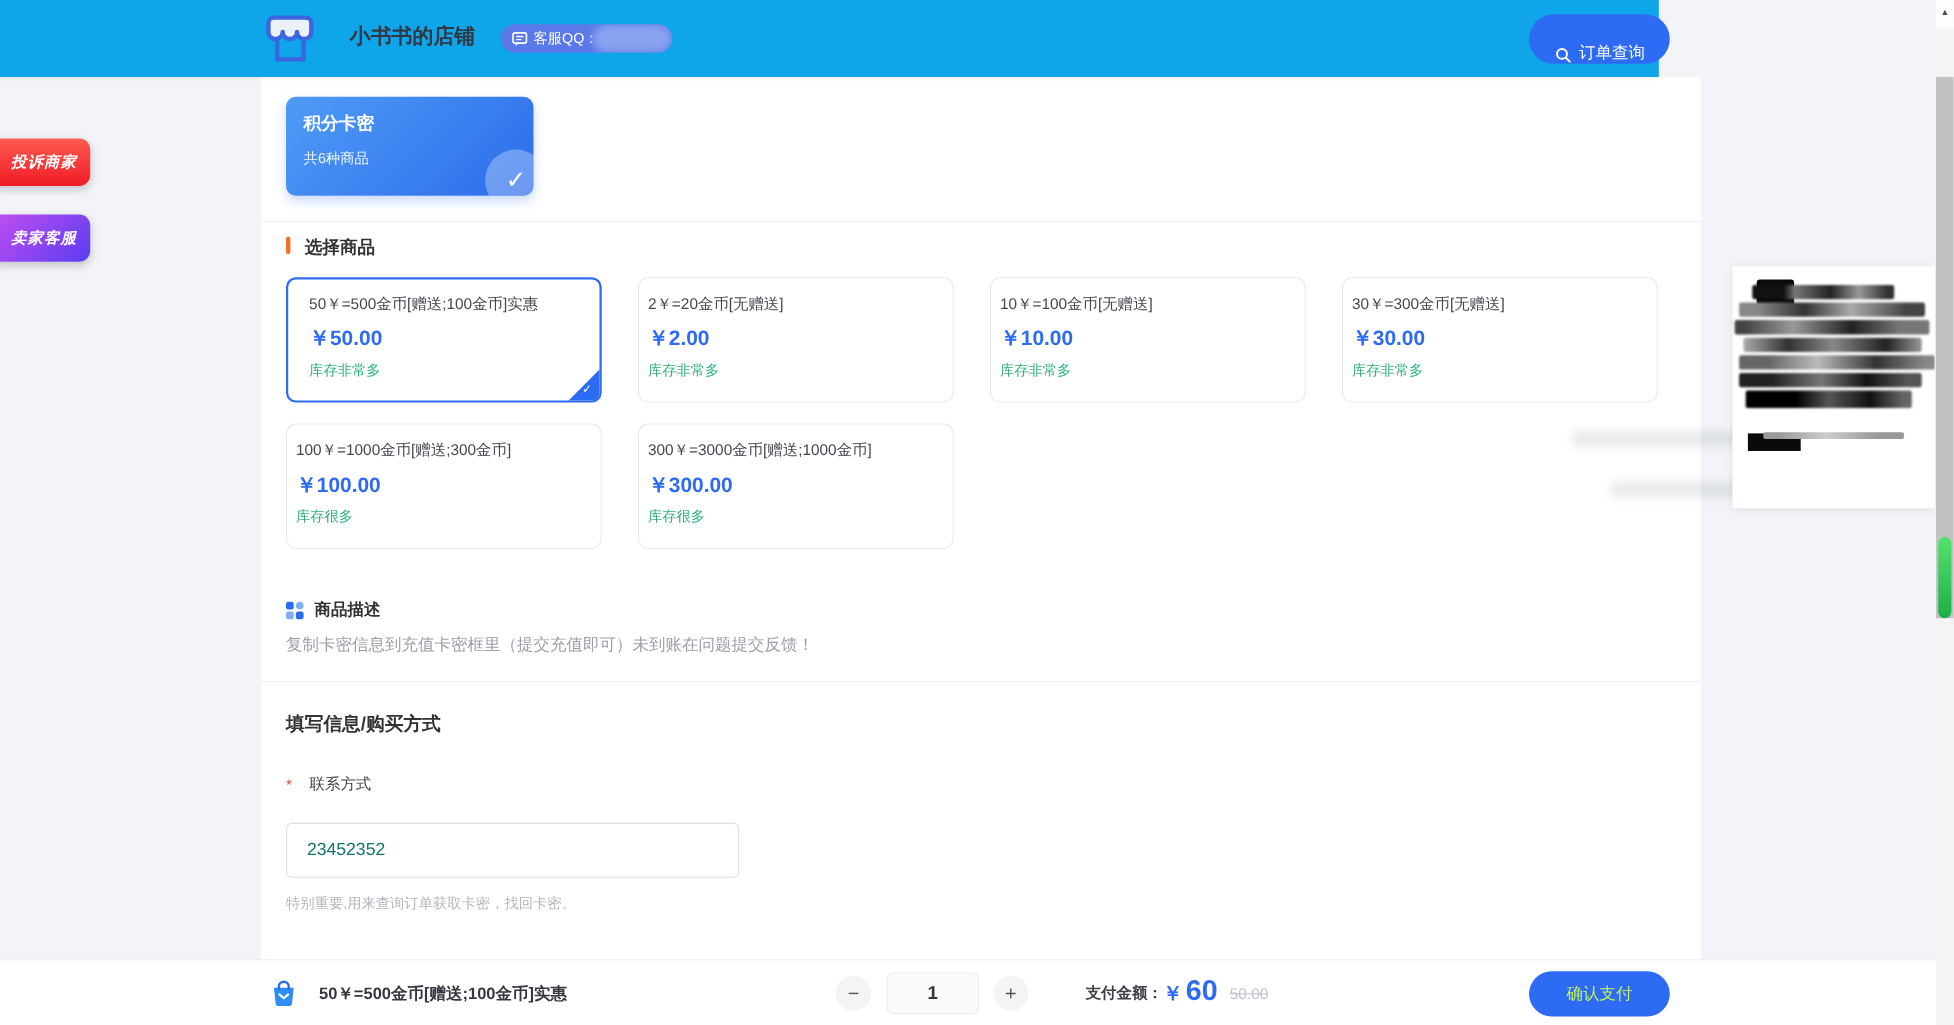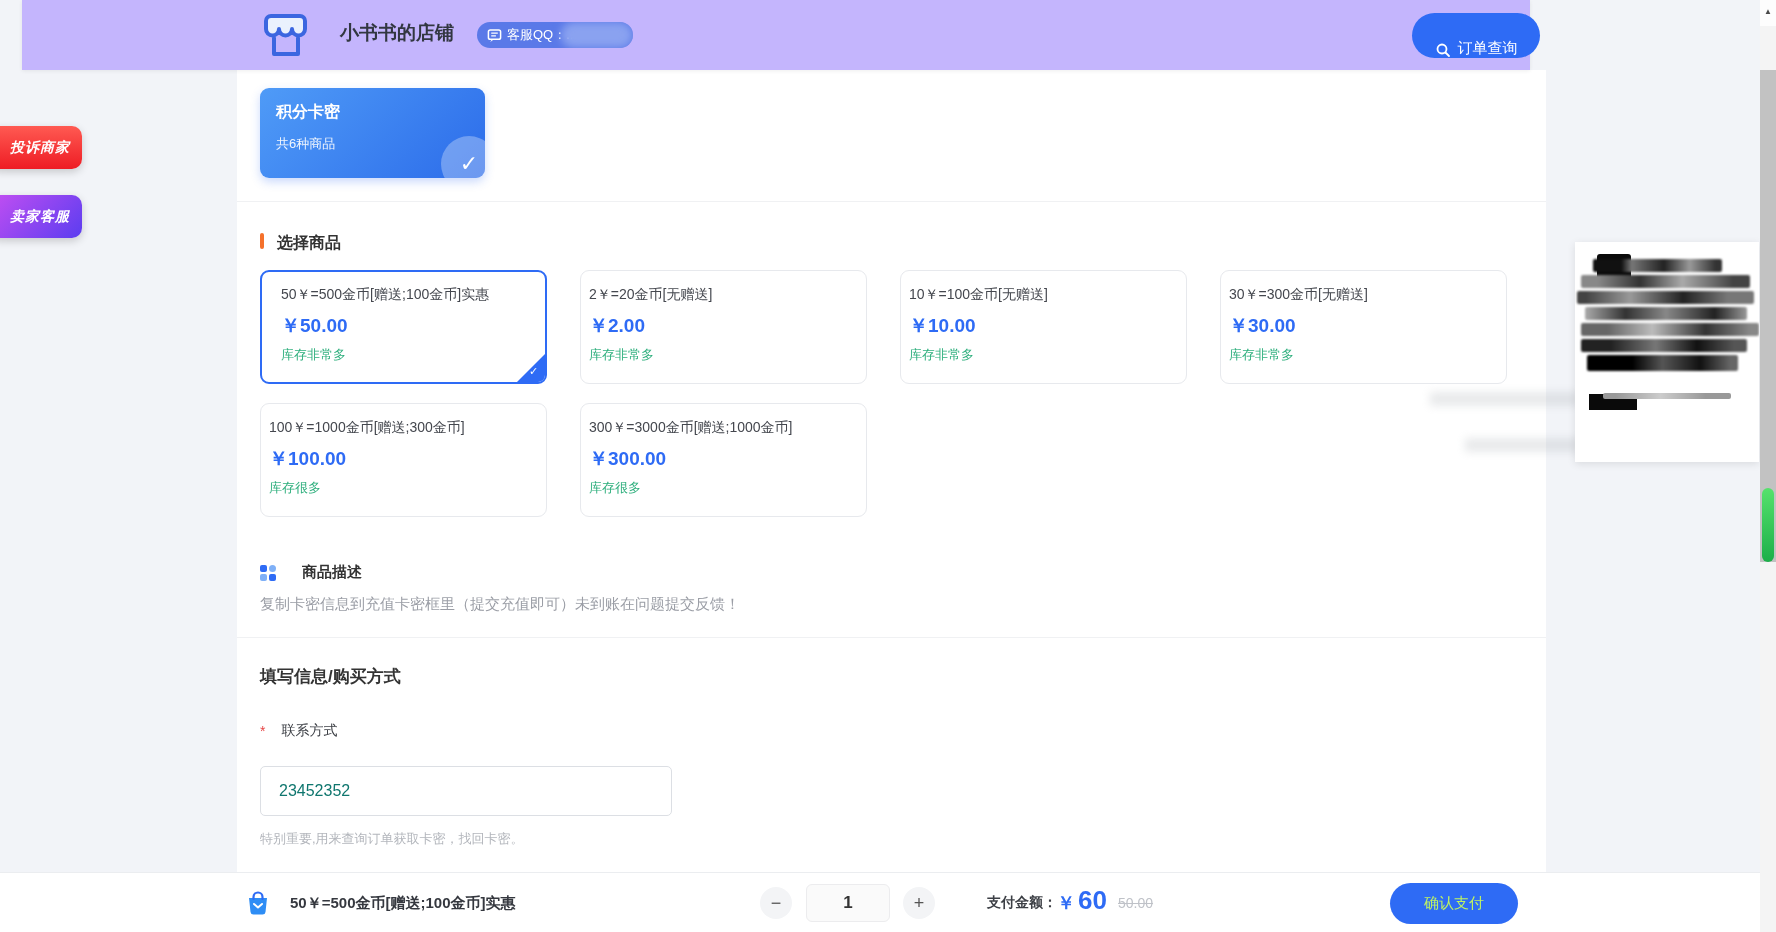--- a/index.html
+++ b/index.html
@@ -1,21 +1,21 @@
 <!DOCTYPE html>
 <html><head>
 <meta charset="utf-8">
 <style>
   * { margin:0; padding:0; box-sizing:border-box; }
   html,body { width:1776px; height:932px; overflow:hidden;
     font-family:"Liberation Sans","DejaVu Sans",sans-serif; background:#f2f4f8; color:#333; }
 
   
-  .header { position:absolute; top:0; left:0; width:1508px; height:70px; background:#c4b5fd;
-    box-shadow:0 1px 4px rgba(0,0,0,.07); z-index:30;margin-left:22px; }
+  .header { position:absolute; top:0; left:0; width:1508px; height:70px; background:#0ea5e9;
+    box-shadow:0 1px 4px rgba(0,0,0,.07); z-index:30; }
   .logo { position:absolute; left:240px; top:11px; width:48px; height:48px; }
   .store-name { position:absolute; left:318px; top:20px; font-size:19px; font-weight:bold; color:#323741; }
   .qq-badge { position:absolute; left:455px; top:22px; height:26px; min-width:156px; border-radius:13px;
     background:#5a79e8; color:#fff; font-size:13px; display:flex; align-items:center; padding:0 14px 0 10px;
     overflow:hidden; }
   .qq-badge .blur-mask { position:absolute; right:0; top:0; bottom:0; width:72px; background:#8aa2f0;
     filter:blur(4px); border-radius:13px; }
   .qq-icon { width:15px; height:15px; margin-right:5px; flex:none; }
   .order-btn { position:absolute; left:1390px; top:13px; width:128px; height:45px; border-radius:23px;
     background:#2e6bf5; color:#fff; font-size:15px; display:flex; align-items:flex-end; justify-content:center;
@@ -37,36 +37,36 @@
     background:linear-gradient(135deg,#4f9bf7,#2c6cea); color:#fff; padding:14px 16px; overflow:hidden;
     cursor:pointer; box-shadow:0 4px 10px rgba(46,107,245,.25); }
   .category-card .cat-title { font-size:16px; font-weight:bold; }
   .category-card .cat-sub { font-size:13px; margin-top:12px; opacity:.92; }
   .cat-check { position:absolute; right:-12px; bottom:-14px; width:56px; height:56px; border-radius:50%;
     background:rgba(255,255,255,.30); display:flex; align-items:center; justify-content:center;
     color:#fff; font-size:22px; font-weight:bold; }
 
   .divider { height:1px; background:#f0f1f3; margin:23px -23px 0; }
 
-  .section-head { margin-top:31px; display:flex; }
+  .section-head { margin-top:13px; display:flex; }
   .orange-bar { width:4px; height:16px; background:#f5712b; border-radius:2px; margin-right:13px; }
   .section-title { font-size:16px; font-weight:bold; color:#333; }
 
   .product-grid { margin-top:16px; display:grid; grid-template-columns:repeat(4,287px); gap:19px 33px; }
   .product-card { position:relative; height:114px; border:1px solid #e7e9ed; border-radius:9px;
     padding:15px 8px; background:#fff; cursor:pointer; overflow:hidden; }
   .product-card.selected { border:2px solid #2e6bf5; padding:14px 19px; }
   .p-name { font-size:14px; color:#44474e; }
   .p-price { margin-top:9px; font-size:19px; font-weight:bold; color:#2e6bf5; }
   .p-stock { margin-top:7px; font-size:13px; color:#2eaf7d; }
   .corner-check { position:absolute; right:-1px; bottom:-1px; width:0; height:0;
     border-left:30px solid transparent; border-bottom:30px solid #2e6bf5; }
   .corner-check span { position:absolute; left:-17px; top:12px; color:#fff; font-size:11px; font-weight:bold; }
 
-  .desc-head { margin-top:46px; display:flex; align-items:center; gap:26px; }
+  .desc-head { margin-top:46px; display:flex; align-items:center; gap:10px; }
   .grid-icon { width:16px; height:16px; display:grid; grid-template-columns:7px 7px; grid-template-rows:7px 7px;
     gap:2px; }
   .grid-icon i { border-radius:2px; }
   .grid-icon i:nth-child(1){ background:#2e6bf5; } .grid-icon i:nth-child(2){ background:#7fb0f7; border-radius:50%; }
   .grid-icon i:nth-child(3){ background:#7fb0f7; } .grid-icon i:nth-child(4){ background:#2e6bf5; }
   .desc-title { font-size:15px; font-weight:bold; color:#333; }
   .desc-text { margin-top:13px; font-size:15px; color:#9b9ea6; }
 
   .form-title { margin-top:27px; font-size:17px; font-weight:bold; color:#333; }
   .field-label { margin-top:34px; font-size:14px; color:#3c3f45; display:flex; align-items:center; }

